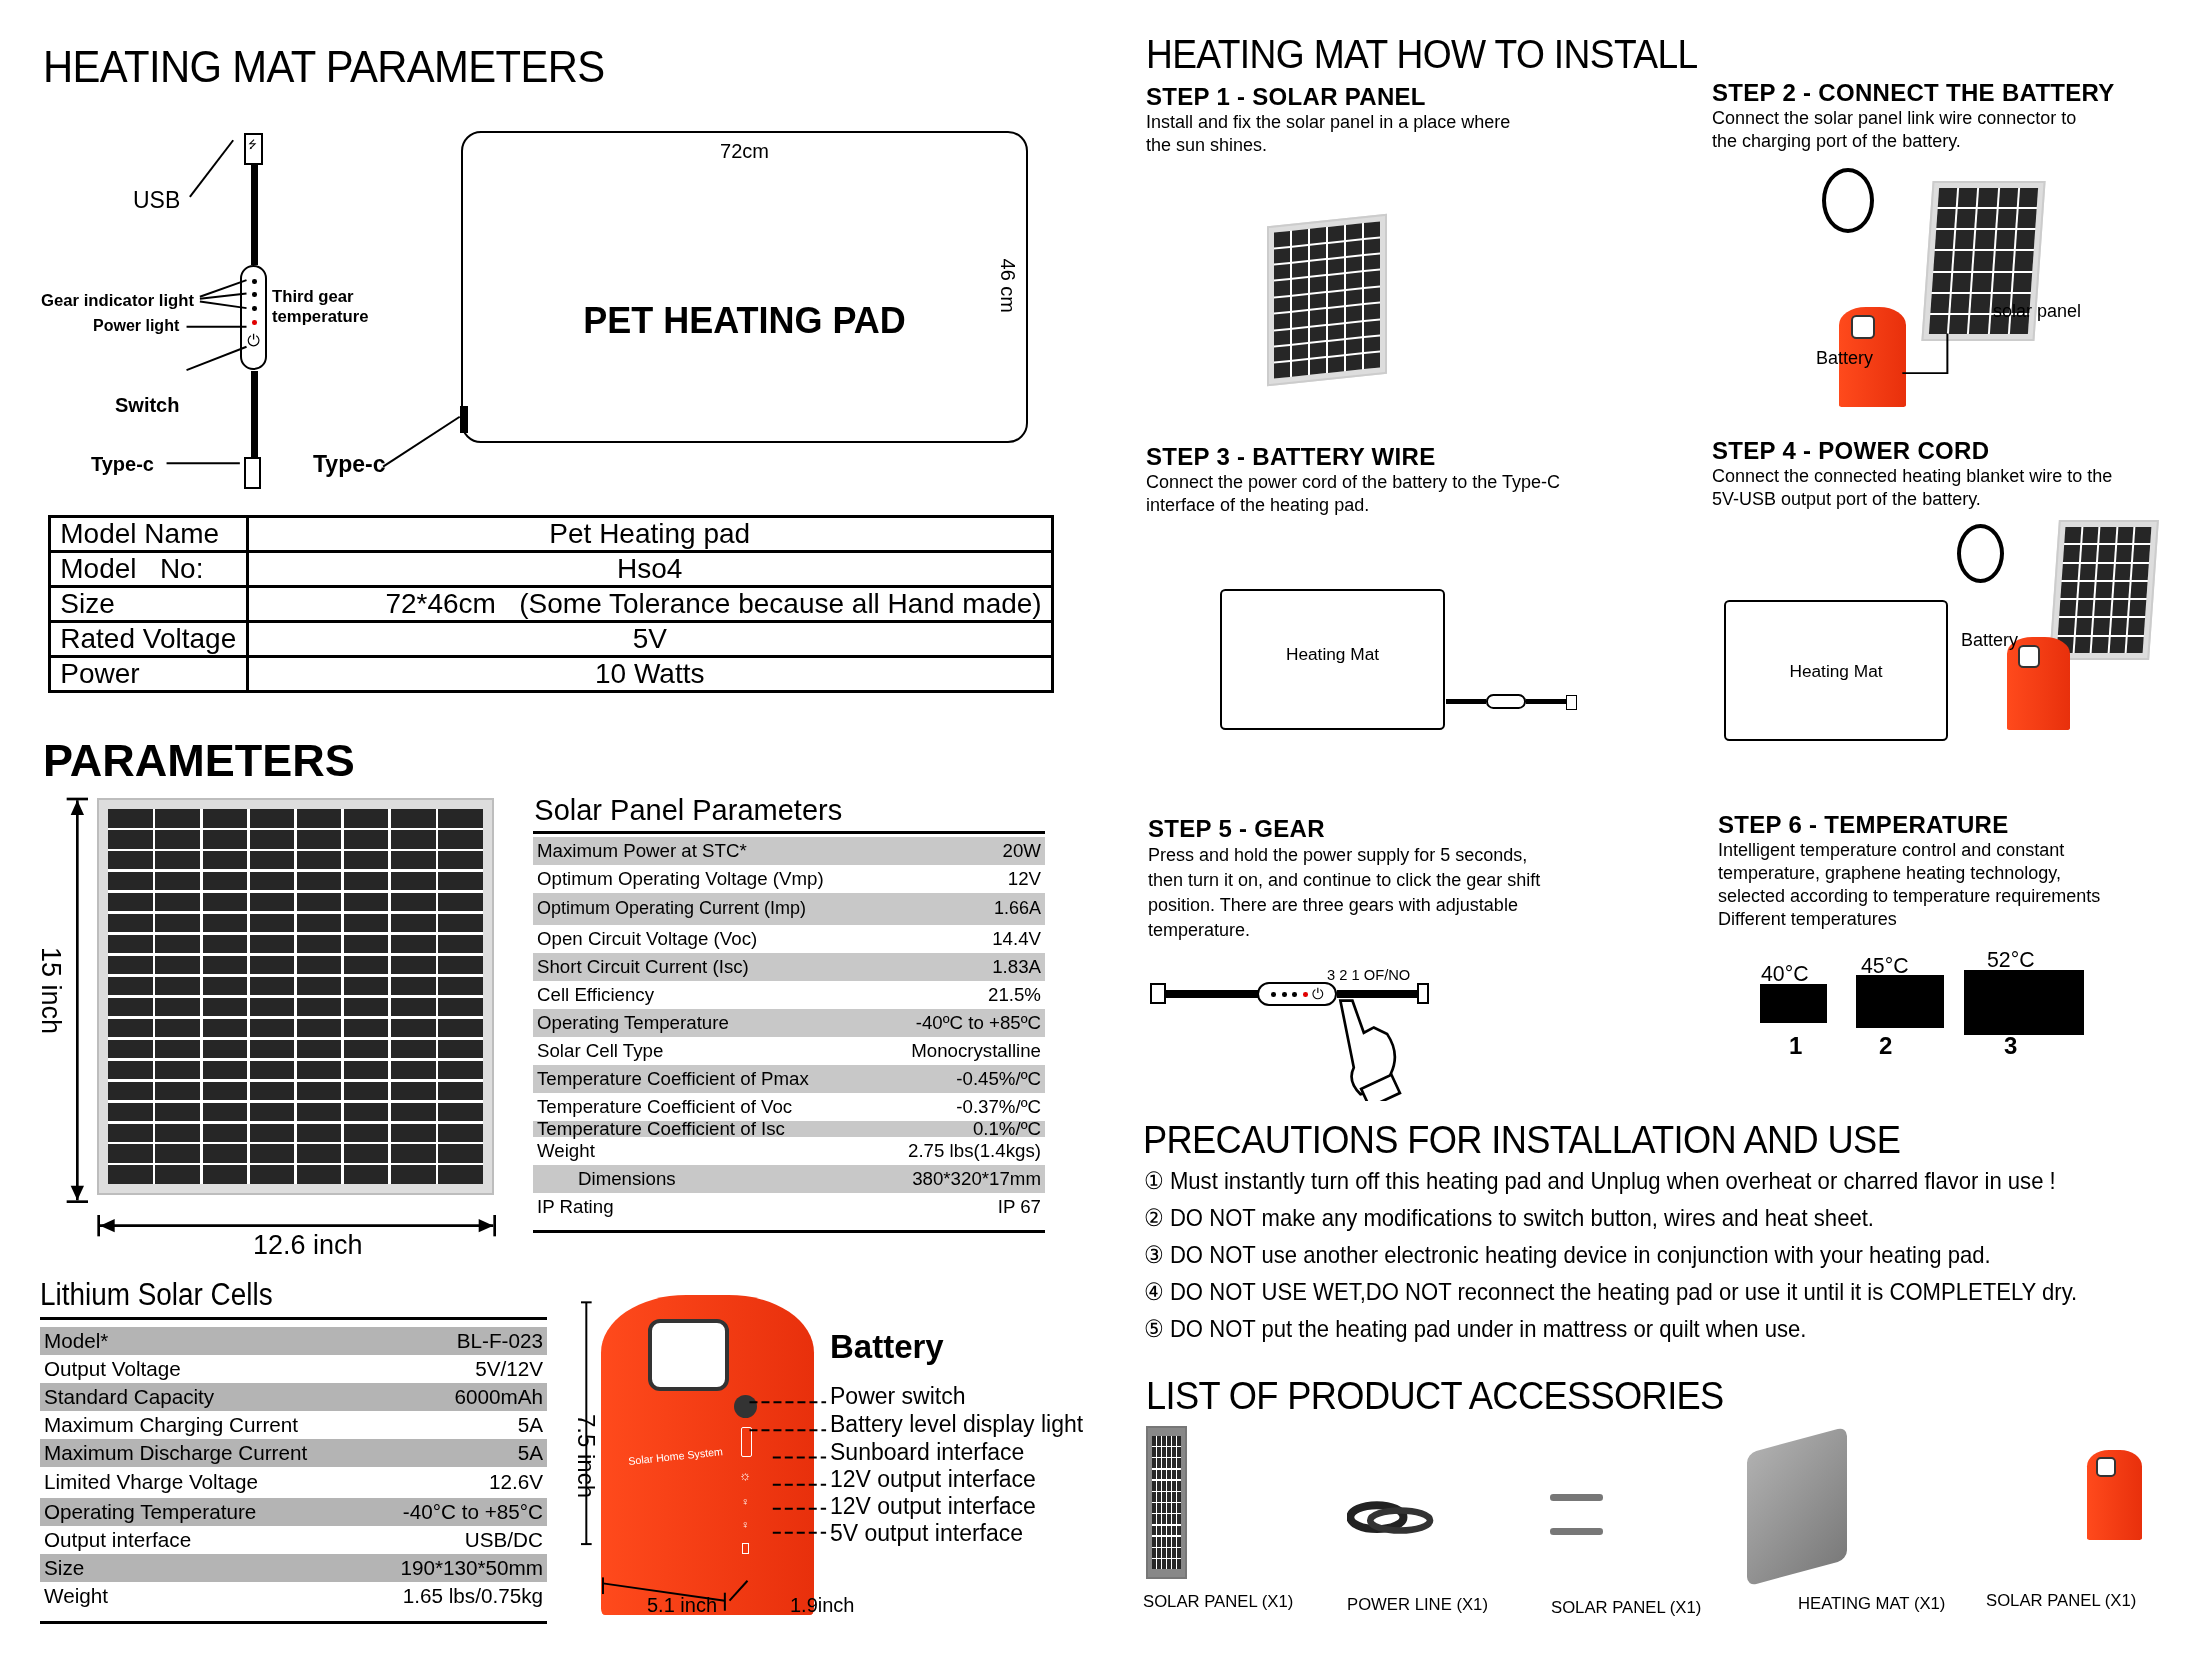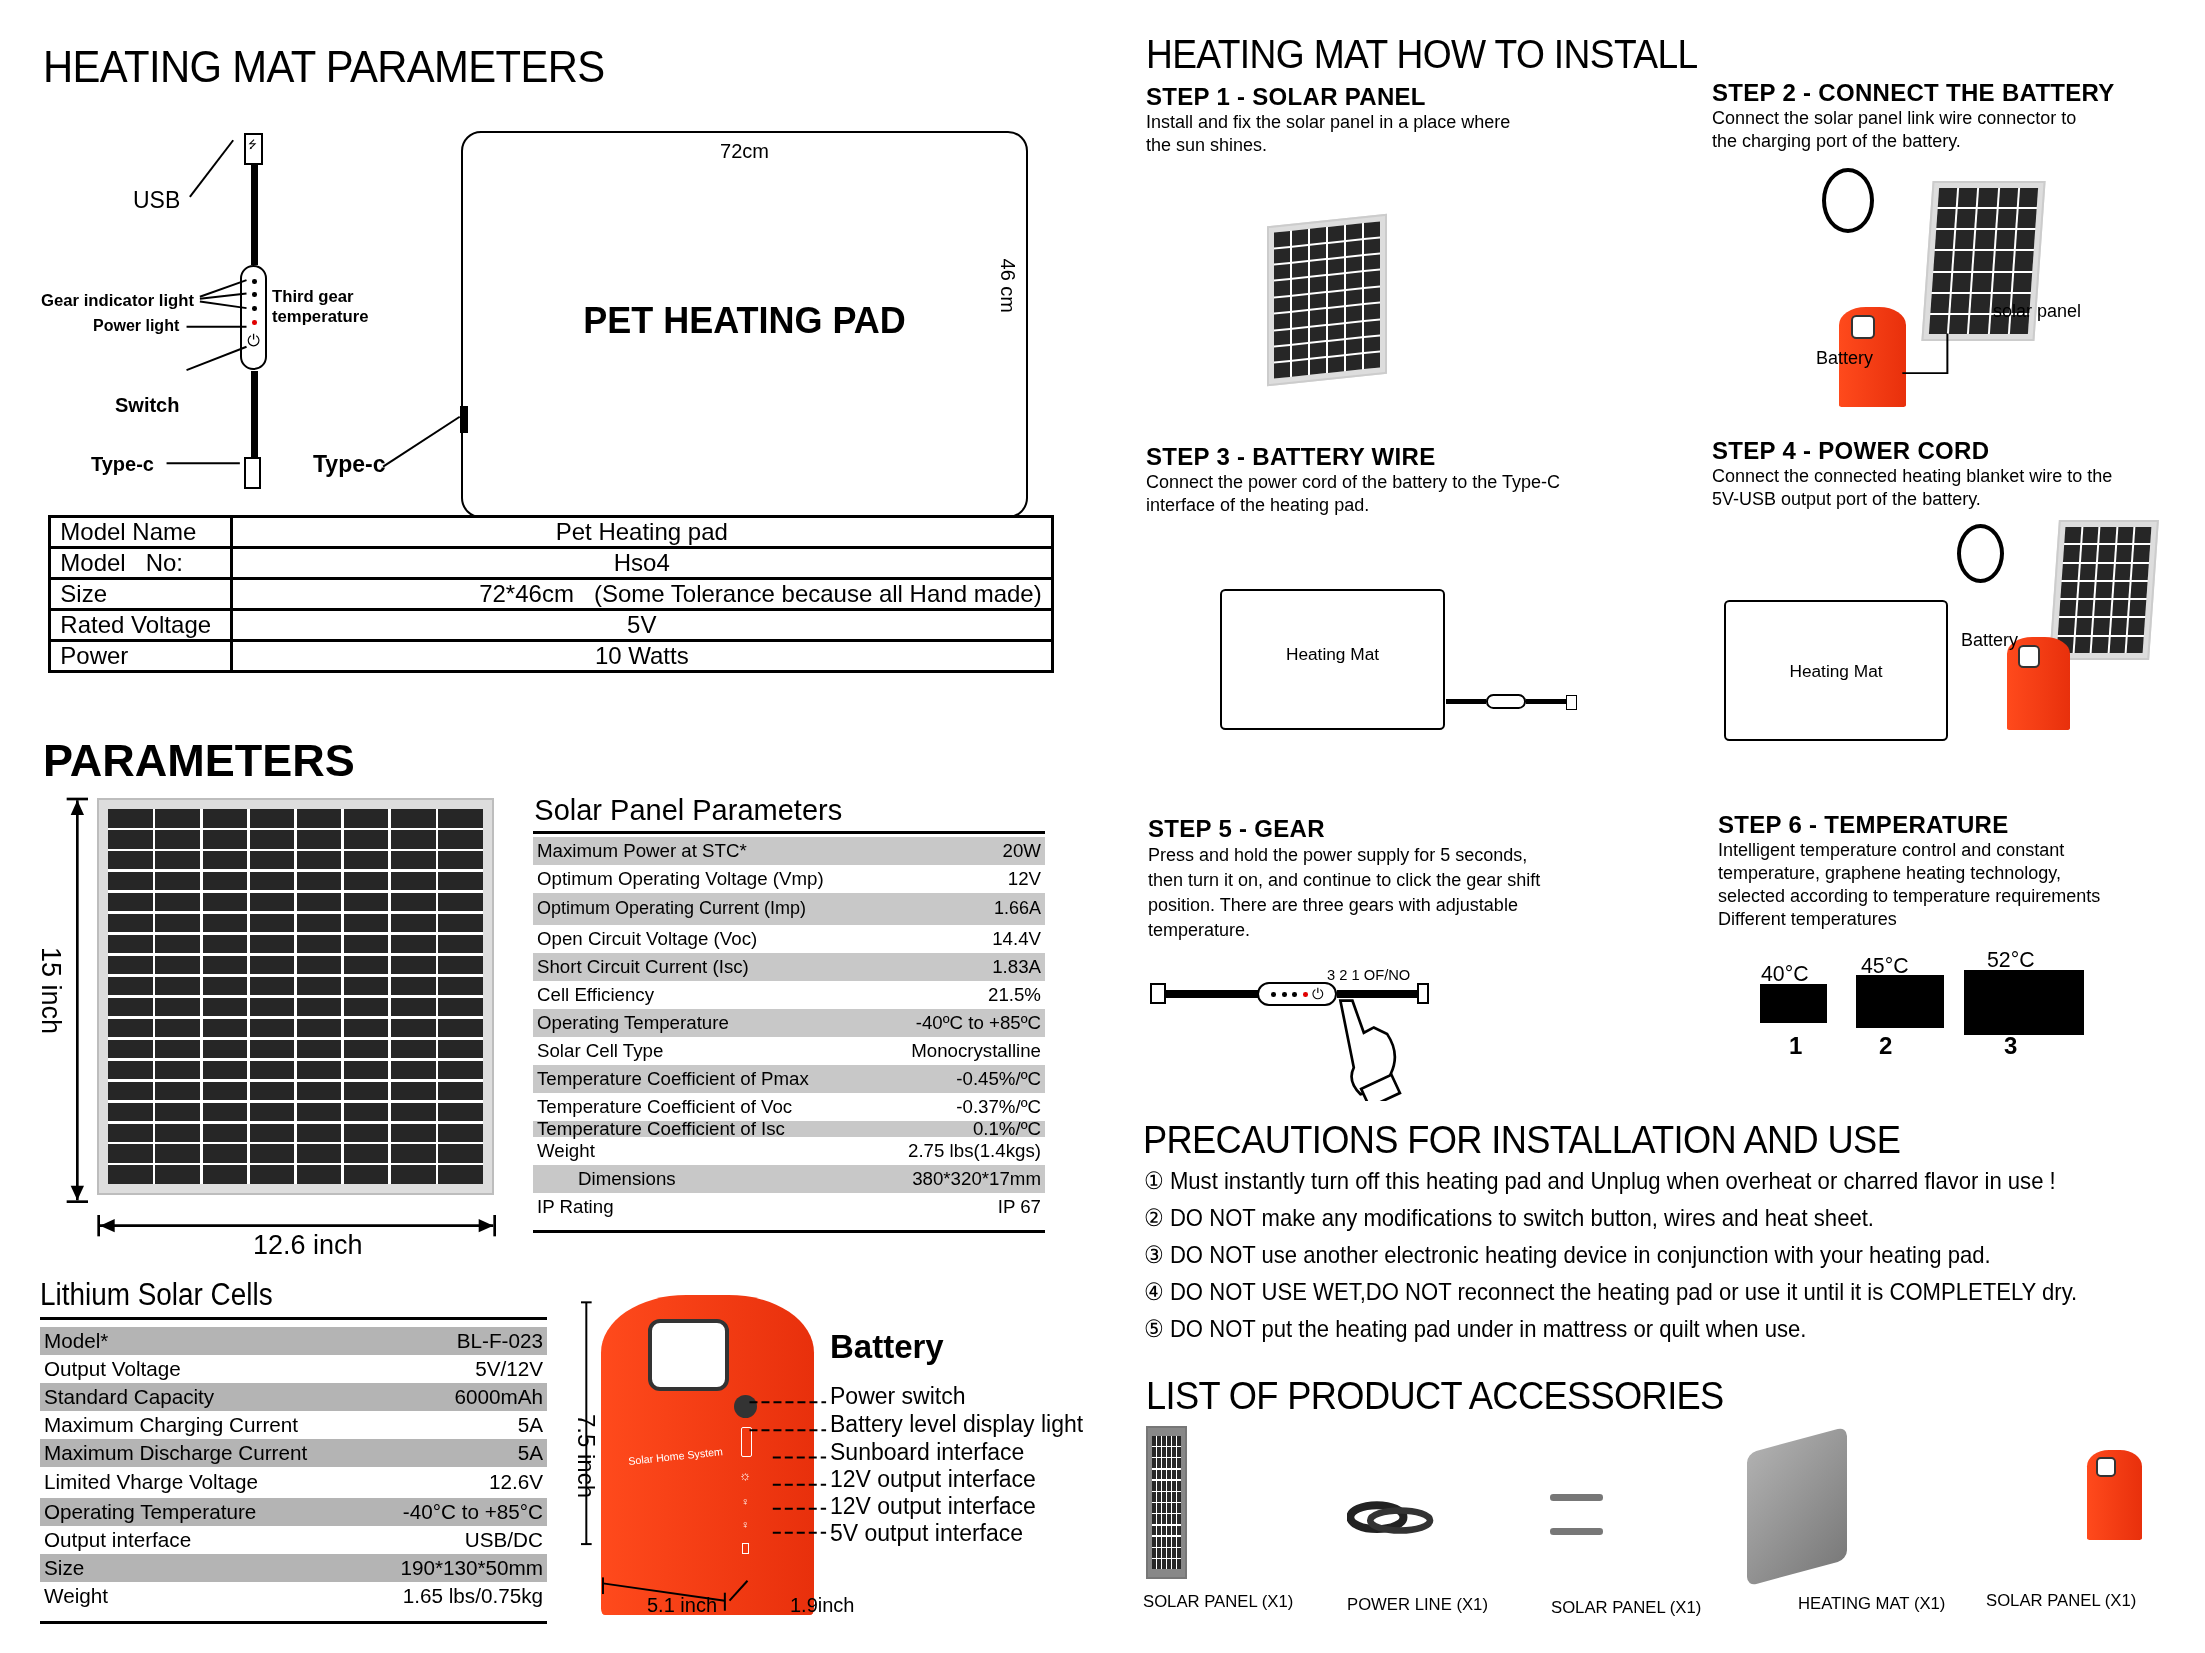--- a/index.html
+++ b/index.html
@@ -4,21 +4,21 @@
 <style>
   html,body{margin:0;padding:0;background:#fff;}
   body{width:2205px;height:1654px;position:relative;overflow:hidden;font-family:"Liberation Sans",sans-serif;color:#000;}
   .abs{position:absolute;}
   .h1{font-size:45px;font-weight:normal;letter-spacing:-0.7px;transform:scaleX(0.93);transform-origin:left top;white-space:nowrap;}
   .h1b{font-size:45px;font-weight:bold;white-space:nowrap;}
   .step-title{font-size:24px;font-weight:bold;white-space:nowrap;letter-spacing:0.3px;}
   .step-desc{font-size:18px;line-height:23px;white-space:pre-line;}
   .lbl{font-size:20px;white-space:nowrap;}
   
-  table.hm{position:absolute;left:48px;top:515px;width:1006px;border-collapse:collapse;font-size:24px;}
+  table.hm{position:absolute;left:48px;top:515px;width:1006px;border-collapse:collapse;font-size:28px;}
   table.hm td{border:3.3px solid #000;height:28px;padding:0 9.3px;white-space:nowrap;}
   table.hm td.k{width:160px;}
   table.hm td.v{text-align:center;}
   
   .spec{position:absolute;}
   .spec .row{display:flex;justify-content:space-between;align-items:center;padding:0 4px;box-sizing:border-box;white-space:nowrap;}
   .spec .row.g{background:#c8c8c8;}
   .spec .rule{height:3.3px;background:#000;}
   .spec .t{font-size:29px;}
   .lith .row.g{background:#b4b4b4;}
@@ -64,21 +64,21 @@
   <line x1="575" y1="700" x2="690" y2="625" stroke="#000" stroke-width="3"></line>
 </svg>
 <div class="abs lbl" style="left:41px;top:291px;font-size:16.7px;font-weight:bold;">Gear indicator light</div>
 <div class="abs lbl" style="left:93px;top:317px;font-size:16px;font-weight:bold;">Power light</div>
 <div class="abs lbl" style="left:115px;top:353px;font-size:20px;font-weight:bold;margin-top:41px;">Switch</div>
 <div class="abs" style="left:272px;top:287px;font-size:16.7px;font-weight:bold;line-height:20px;white-space:pre-line;">Third gear
 temperature</div>
 <div class="abs lbl" style="left:91px;top:453px;font-size:20px;font-weight:bold;">Type-c</div>
 <div class="abs lbl" style="left:313px;top:451px;font-size:23px;font-weight:bold;">Type-c</div>
 
-<div class="abs matbox" style="left:461px;top:131px;width:567px;height:387px;text-decoration:underline;">
+<div class="abs matbox" style="left:461px;top:131px;width:567px;height:312px;text-decoration:underline;">
   <div class="abs" style="left:-2.7px;top:273px;width:8px;height:27px;background:#000;"></div>
   <div class="abs" style="left:0;right:0;top:6.7px;text-align:center;font-size:20px;">72cm</div>
   <div class="abs" style="left:0;right:0;top:167px;text-align:center;font-size:36px;font-weight:bold;">PET HEATING PAD</div>
   <div class="abs" style="right:6.7px;top:180px;font-size:20px;transform:rotate(90deg);transform-origin:right top;white-space:nowrap;">46 cm</div>
 </div>
 
 <table class="hm">
   <tbody>
       <tr>
         <td class="k">Model Name</td>

